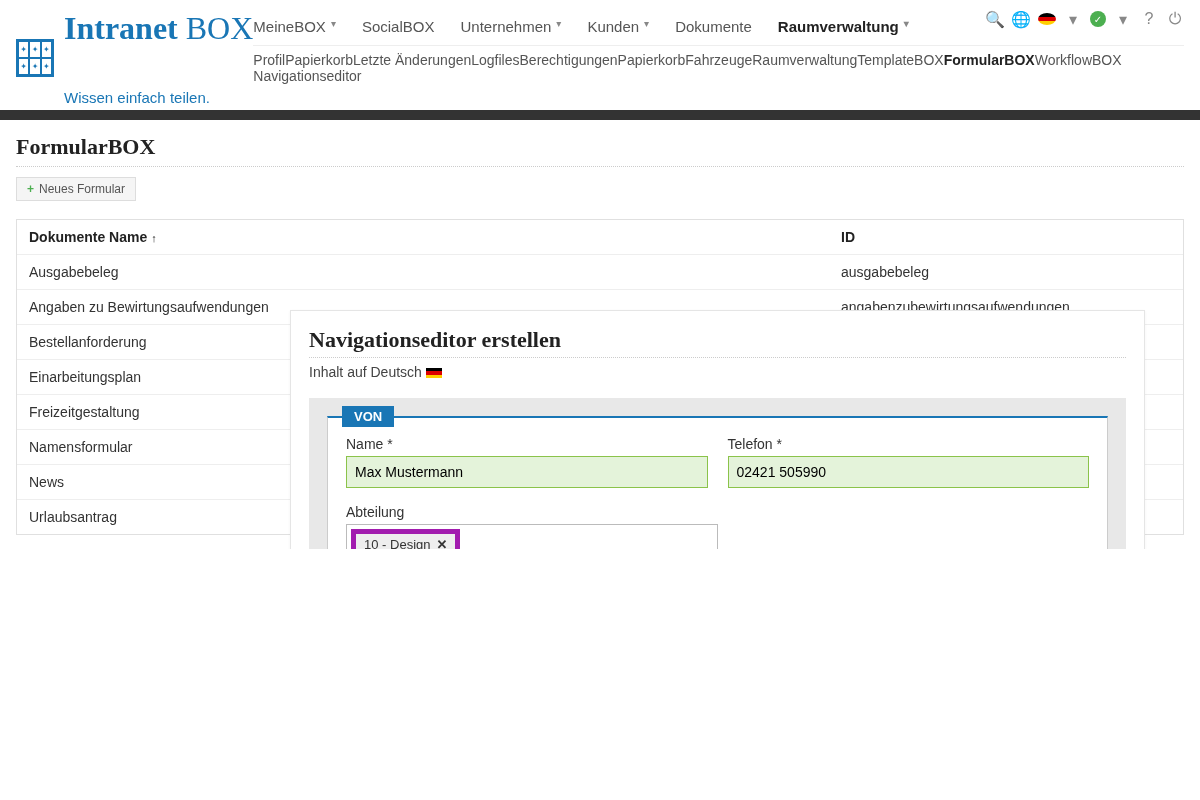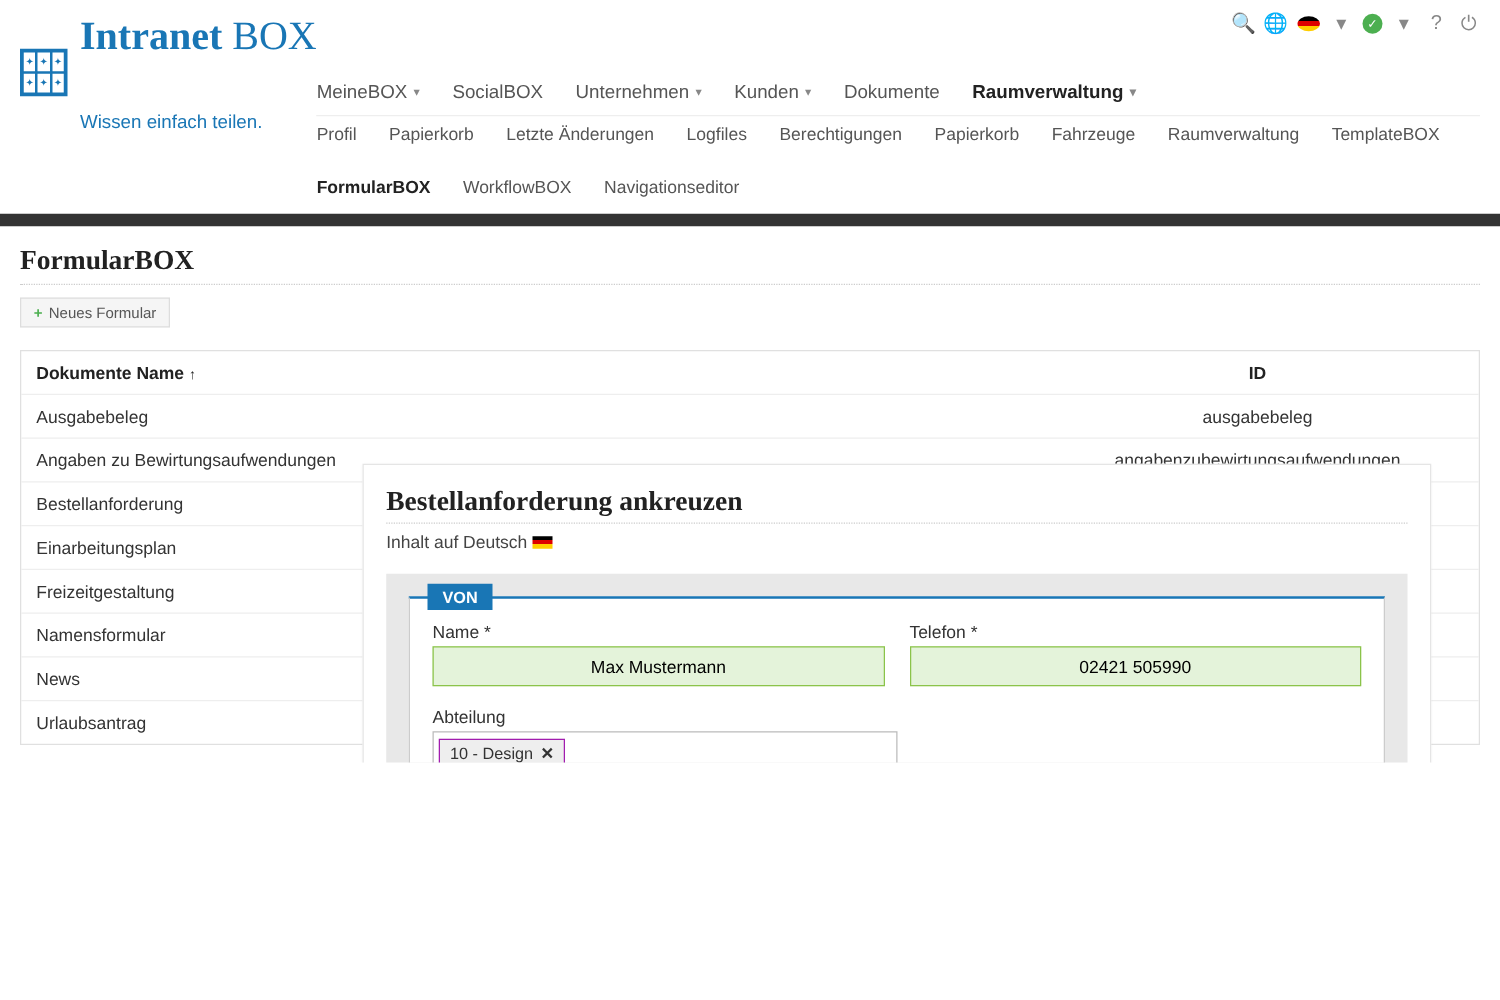--- a/index.html
+++ b/index.html
@@ -11,54 +11,54 @@
   .logo-text { font-size: 32px; font-weight: 600; color: #1976b5; font-family: Georgia, serif; }
   .logo-text .light { font-weight: 400; }
   .logo-sub { font-size: 15px; color: #1976b5; margin-top: 42px; }
   .nav-area { flex: 1; }
   .top-icons { position: absolute; right: 16px; top: 10px; display: flex; gap: 8px; align-items: center; }
   .top-icons .ic { width: 18px; height: 18px; display: inline-flex; align-items:center; justify-content:center; cursor:pointer; color:#888; font-size:16px;}
   .flag-de { width:18px; height:12px; background: linear-gradient(to bottom, #000 33%, #dd0000 33%, #dd0000 66%, #ffce00 66%); border-radius:50%; }
   .ok-circle { width:16px; height:16px; border-radius:50%; background:#4caf50; color:#fff; font-size:10px; display:inline-flex; align-items:center; justify-content:center;}
   .power { color:#e53935; }
   .nav1 { display:flex; gap: 26px; padding: 8px 0 10px 0; font-size: 15px; color:#555;}
-  .nav1 .item { display:flex; align-items:center; gap:5px; cursor:pointer;margin-top:47px;}
+  .nav1 .item { display:flex; align-items:flex-start; gap:5px; cursor:pointer;}
   .nav1 .item.active { font-weight: 700; color:#222;}
-  .nav2 { display:flex; flex-wrap: wrap; gap: 26px; padding: 6px 0 10px 0; border-top:1px solid #eee; font-size:14px; color:#555;}
+  .nav2 { display:flex; flex-wrap: wrap; padding: 6px 0 10px 0; border-top:1px solid #eee; font-size:14px; color:#555;}
   .nav2 .item { cursor:pointer; }
   .nav2 .item.active { font-weight:700; color:#222;}
   .caret { font-size: 10px; color:#888; }
   .darkbar { height: 10px; background: #333; margin-top: 4px;}
   .main { padding: 14px 16px; position: relative;}
   .page-title { font-family: Georgia, serif; font-size: 22px; font-weight:700; color:#222; padding-bottom:6px;}
   .dotted { border-bottom: 1px dotted #ccc; }
   .btn-new { display:inline-flex; align-items:center; gap:5px; margin-top: 10px; padding: 4px 10px; background:#f5f5f5; border:1px solid #ddd; font-size:12px; color:#555; cursor:pointer;}
   .btn-new .plus { color:#4caf50; font-weight:900;}
   .table { margin-top: 18px; border:1px solid #e0e0e0; }
   .table .row { display:flex; padding: 9px 12px; border-bottom:1px solid #eee; font-size:14px;}
   .table .row:last-child { border-bottom:none;}
   .table .head { font-weight:700; color:#222;}
   .col-name { flex: 1; }
-  .col-id { width: 330px; text-align: center; }
+  .col-id { width: 330px; }
   .arrow-up { font-size:11px;}
   .panel { position:absolute; left:290px; top: 190px; right:55px; background:#fff; border:1px solid #e5e5e5; padding: 16px 18px; box-shadow: 0 1px 3px rgba(0,0,0,0.05);}
   .panel-title { font-family: Georgia, serif; font-size: 22px; font-weight:700; color:#222; padding-bottom:4px;}
   .panel-sub { margin-top: 6px; font-size:14px; color:#444;}
   .mini-flag { display:inline-block; width:16px; height:10px; background: linear-gradient(to bottom, #000 33%, #dd0000 33%, #dd0000 66%, #ffce00 66%); vertical-align:middle;}
   .form-card { margin-top: 18px; background:#e8e8e8; padding: 18px;}
   .fieldset { background:#fff; border:1px solid #ccc; border-top: 2px solid #1976b5; padding: 18px; position:relative; margin-bottom: 40px;}
   .legend { position:absolute; top:-12px; left:14px; background:#1976b5; color:#fff; font-weight:700; font-size:13px; padding:3px 12px;}
   .form-row { display:flex; gap: 20px; margin-bottom: 16px;}
   .form-col { flex:1; }
   .label { font-size:14px; color:#333; margin-bottom:4px; display:block;}
   .req::after { content:" *"; }
   .input { width:100%; height:32px; border:1px solid #bbb; padding: 0 8px; font-size:14px;}
-  .input.green { background:#e4f3da; border:1px solid #8bc34a;text-align:center;}
+  .input.green { background:#e4f3da; border:1px solid #8bc34a;}
   .tag-input { width:100%; min-height:34px; border:1px solid #bbb; padding:4px; display:flex; align-items:center;}
-  .tag { background:#eee; border:1px solid #a21caf; padding:3px 8px; font-size:13px; display:inline-flex; align-items:center; gap:6px;}
+  .tag { background:#eee; border:5px solid #a21caf; padding:3px 8px; font-size:13px; display:inline-flex; align-items:center; gap:6px;}
   .tag .x { cursor:pointer; font-weight:700;}
   .checks { display:flex; gap:14px; align-items:center;}
   .cb { width:20px; height:20px; border:2px solid #1976b5; display:inline-block; cursor:pointer;}
   .cb-label { font-size:14px; color:#333;}
   .small-input { width:260px; height:30px; border:1px solid #bbb; padding:0 8px; font-size:14px; margin-left: 8px;}
 </style>
 </head>
 <body>
 
 <div class="header">
@@ -174,21 +174,21 @@
           <div class="col-id"></div>
         </div>
         <div class="row">
           <div class="col-name">Urlaubsantrag</div>
           <div class="col-id"></div>
         </div>
       </div>
   </div>
 
   <div class="panel">
-    <div class="panel-title dotted">Bestellanforderung ankreuzen</div>
+    <div class="panel-title dotted">Navigationseditor erstellen</div>
     <div class="panel-sub">
       <span>Inhalt auf Deutsch</span> <span class="mini-flag"></span>
     </div>
 
     <div class="form-card">
       <div class="fieldset">
         <div class="legend">VON</div>
         <div class="form-row">
           <div class="form-col">
             <label class="label req">Name</label>

